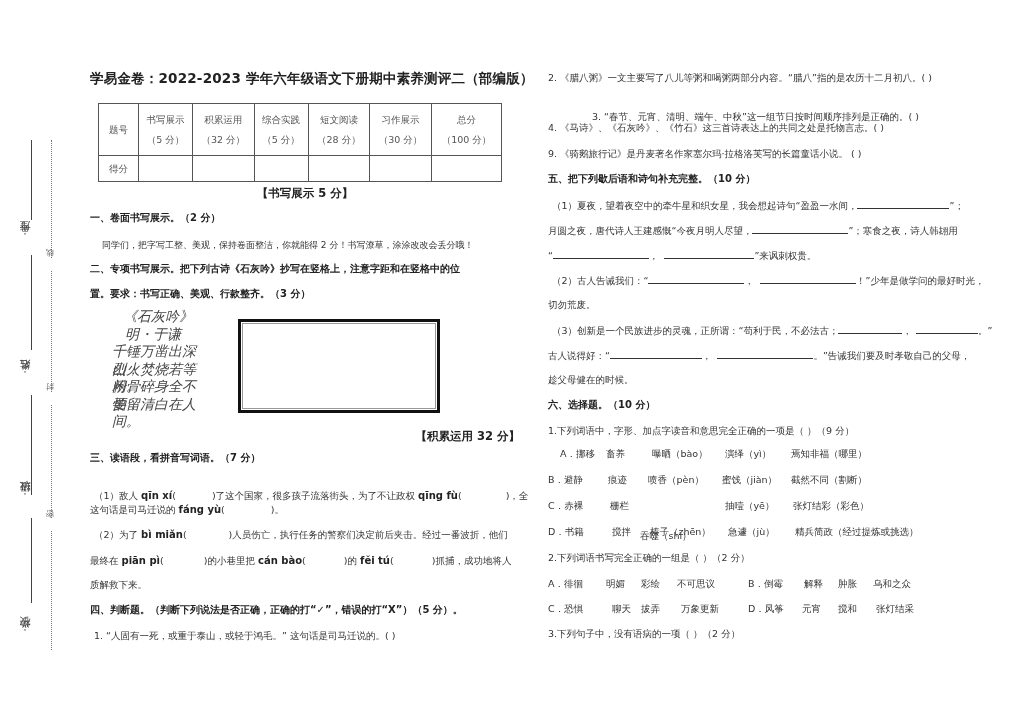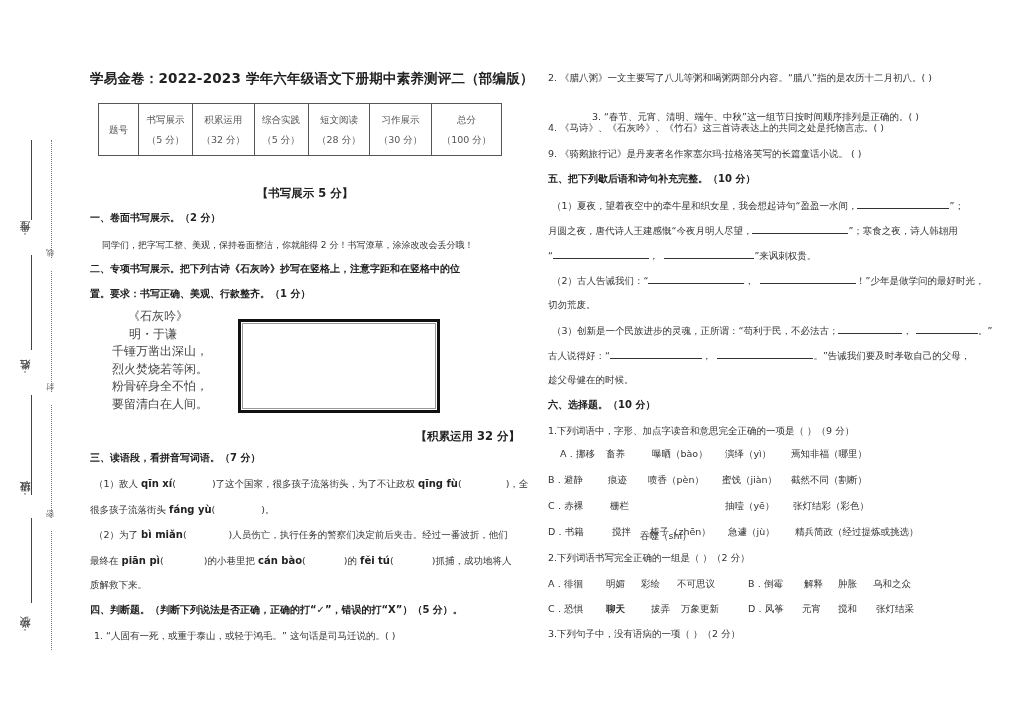--- a/index.html
+++ b/index.html
@@ -24,21 +24,21 @@
   table.score { position: absolute; top: 103px; left: 8px; width: 404px; border-collapse: collapse; font-size: 9.5px; color: #555; }
   table.score td { border: 1px solid #555; text-align: center; line-height: 22px; }
   table.score tr.h td { height: 52px; line-height: 20px; }
   table.score tr.s td { height: 26px; }
 
   .center-head { position: absolute; left: 0; width: 430px; text-align: center; font-size: 11.5px; font-weight: bold; color: #222; }
   .sec { position: absolute; left: 0; font-size: 10px; font-weight: bold; color: #222; white-space: nowrap; }
   .txt { position: absolute; left: 0; font-size: 9.5px; color: #333; white-space: nowrap; }
   .pin { font-weight: bold; font-size: 10px; color: #222; }
 
-  .poem { position: absolute; left: 22px; top: 308px; width: 110px; font-size: 12px; color: #444; }
+  .poem { position: absolute; left: 22px; top: 308px; width: 110px; font-size: 14px; color: #444; font-style: italic; }
   .poem div { height: 17.5px; line-height: 17.5px; }
   .poem .ptitle { text-align: center; padding-right: 18px; }
   .poem .pauthor { text-align: center; padding-right: 28px; }
 
   .writebox { position: absolute; left: 148px; top: 319px; width: 202px; height: 94px; border: 3px solid #111; }
   .writebox .inner { position: absolute; inset: 1px; border: 1px solid #999; }
 
   .blank { display: inline-block; border-bottom: 1px solid #333; height: 10px; vertical-align: baseline; }
   .paren { display: inline-block; }
   .opts { position: absolute; left: 0; font-size: 9.5px; color: #333; white-space: nowrap; }
@@ -87,49 +87,58 @@
           </td>
       <td>
             <div>习作展示</div>
             <div>（30 分）</div>
           </td>
       <td>
             <div>总分</div>
             <div>（100 分）</div>
           </td>
     </tr>
+    <tr class="s">
+      <td>得分</td>
+      <td></td>
+      <td></td>
+      <td></td>
+      <td></td>
+      <td></td>
+      <td></td>
+    </tr>
   </tbody>
     </table>
 
   <div class="center-head" style="top:186px;">【书写展示 5 分】</div>
   <div class="sec" style="top:211px;">一、卷面书写展示。（2 分）</div>
   <div class="txt" style="top:239px;left:12px;font-size:9px;">同学们，把字写工整、美观，保持卷面整洁，你就能得 2 分！书写潦草，涂涂改改会丢分哦！</div>
   <div class="sec" style="top:262px;">二、专项书写展示。把下列古诗《石灰吟》抄写在竖格上，注意字距和在竖格中的位</div>
-  <div class="sec" style="top:287px;">置。要求：书写正确、美观、行款整齐。（1 分）</div>
+  <div class="sec" style="top:287px;">置。要求：书写正确、美观、行款整齐。（3 分）</div>
 
   <div class="poem">
     <div class="ptitle">《石灰吟》</div>
     <div class="pauthor">明・于谦</div>
     <div>千锤万凿出深山，</div>
     <div>烈火焚烧若等闲。</div>
     <div>粉骨碎身全不怕，</div>
     <div>要留清白在人间。</div>
   </div>
   <div class="writebox">
       <div class="inner"></div>
     </div>
 
   <div class="center-head" style="top:429px;text-align:right;">【积累运用 32 分】</div>
   <div class="sec" style="top:451px;">三、读语段，看拼音写词语。（7 分）</div>
 
-  <div class="txt" style="top:478px;left:4px;">
+  <div class="txt" style="top:490px;left:4px;">
     <span>（1）敌人 </span><span class="pin">qīn xí</span><span>(</span><span class="paren" style="width:36px;"></span><span>)了这个国家，很多孩子流落街头，为了不让政权 </span><span class="pin">qīng fù</span><span>(</span><span class="paren" style="width:44px;"></span><span>)，全</span>
   </div>
   <div class="txt" style="top:504px;">
-    <span>很多孩子流落街头 </span><span class="pin">fáng yù</span><span>(</span><span class="paren" style="width:46px;"></span><span>)。</span>
+    <span>这句话是司马迁说的 </span><span class="pin">fáng yù</span><span>(</span><span class="paren" style="width:46px;"></span><span>)。</span>
   </div>
   <div class="txt" style="top:529px;left:4px;">
     <span>（2）为了 </span><span class="pin">bì miǎn</span><span>(</span><span class="paren" style="width:42px;"></span><span>)人员伤亡，执行任务的警察们决定前后夹击。经过一番波折，他们</span>
   </div>
   <div class="txt" style="top:555px;">
     <span>最终在 </span><span class="pin">piān pì</span><span>(</span><span class="paren" style="width:40px;"></span><span>)的小巷里把 </span><span class="pin">cán bào</span><span>(</span><span class="paren" style="width:38px;"></span><span>)的 </span><span class="pin">fěi tú</span><span>(</span><span class="paren" style="width:38px;"></span><span>)抓捕，成功地将人</span>
   </div>
   <div class="txt" style="top:579px;">质解救下来。</div>
 
   <div class="sec" style="top:603px;">四、判断题。（判断下列说法是否正确，正确的打“✓”，错误的打“X”）（5 分）。</div>
@@ -203,22 +212,22 @@
     <span style="left:58px;">明媚</span>
     <span style="left:93px;">彩绘</span>
     <span style="left:129px;">不可思议</span>
     <span style="left:200px;">B．倒霉</span>
     <span style="left:256px;">解释</span>
     <span style="left:290px;">肿胀</span>
     <span style="left:325px;">乌和之众</span>
   </div>
   <div class="opts" style="top:603px;">
     <span style="left:0;">C．恐惧</span>
-    <span style="left:58px;font-weight:bold;">聊天</span>
-    <span style="left:103px;">拔弄</span>
+    <span style="left:64px;">聊天</span>
+    <span style="left:93px;">拔弄</span>
     <span style="left:133px;">万象更新</span>
     <span style="left:200px;">D．风筝</span>
     <span style="left:254px;">元宵</span>
     <span style="left:290px;">搅和</span>
     <span style="left:328px;">张灯结采</span>
   </div>
   <div class="txt" style="top:628px;">3.下列句子中，没有语病的一项（          ）（2 分）</div>
 </div>
 
 </body></html>

